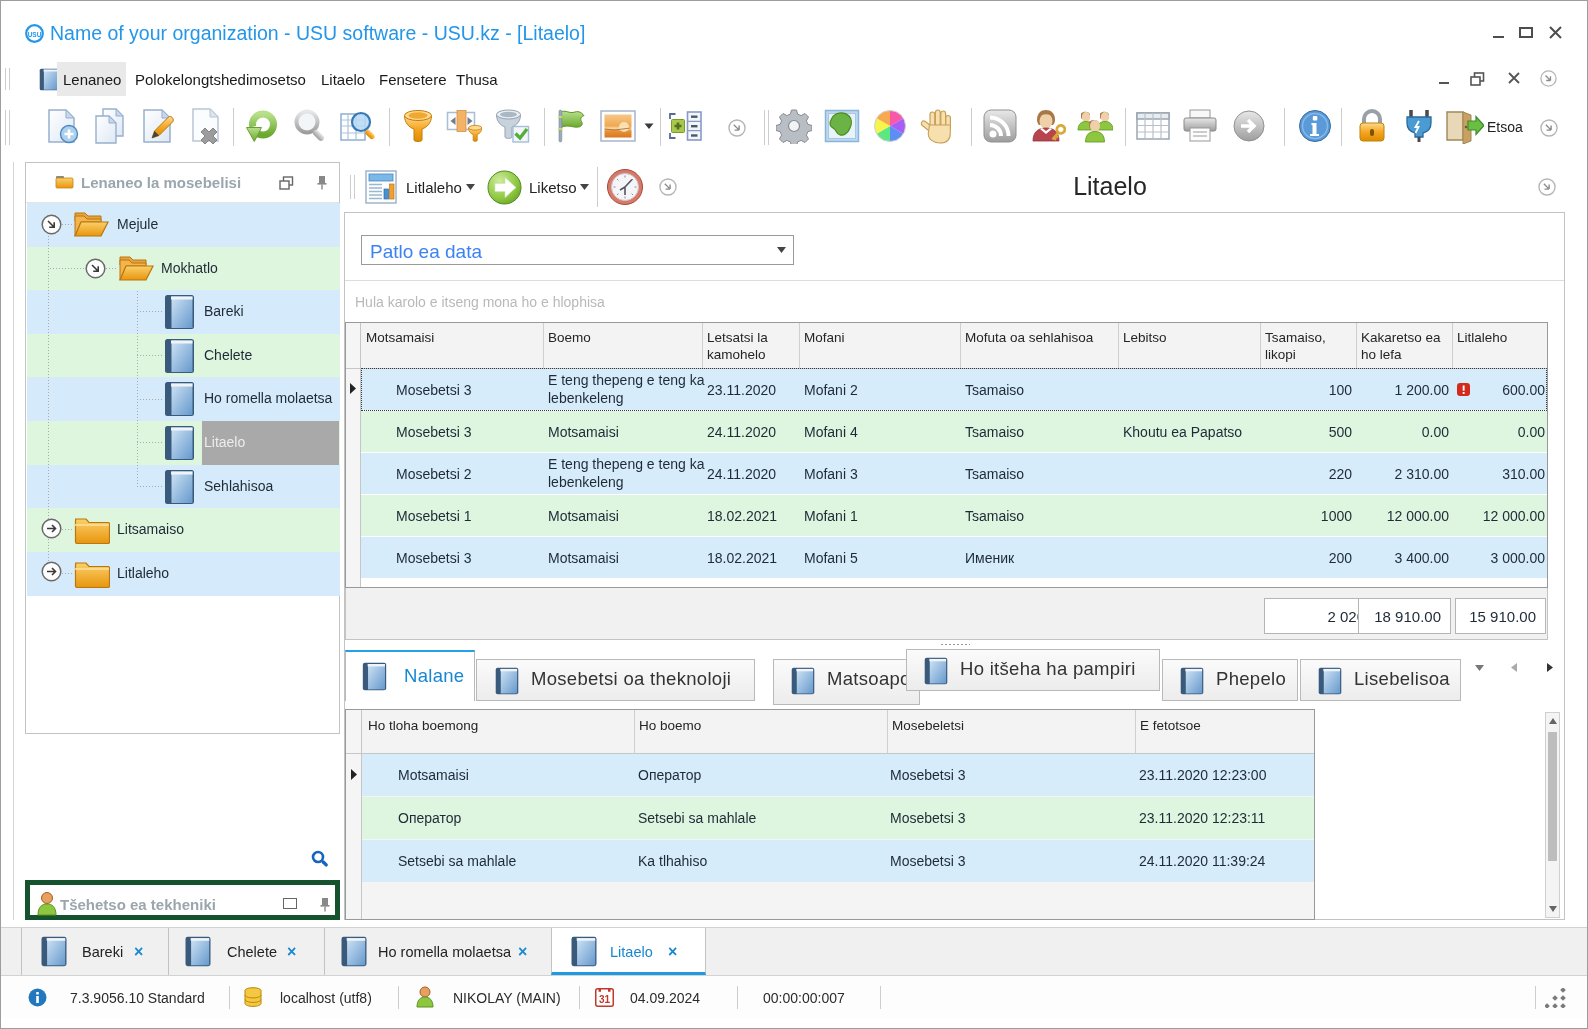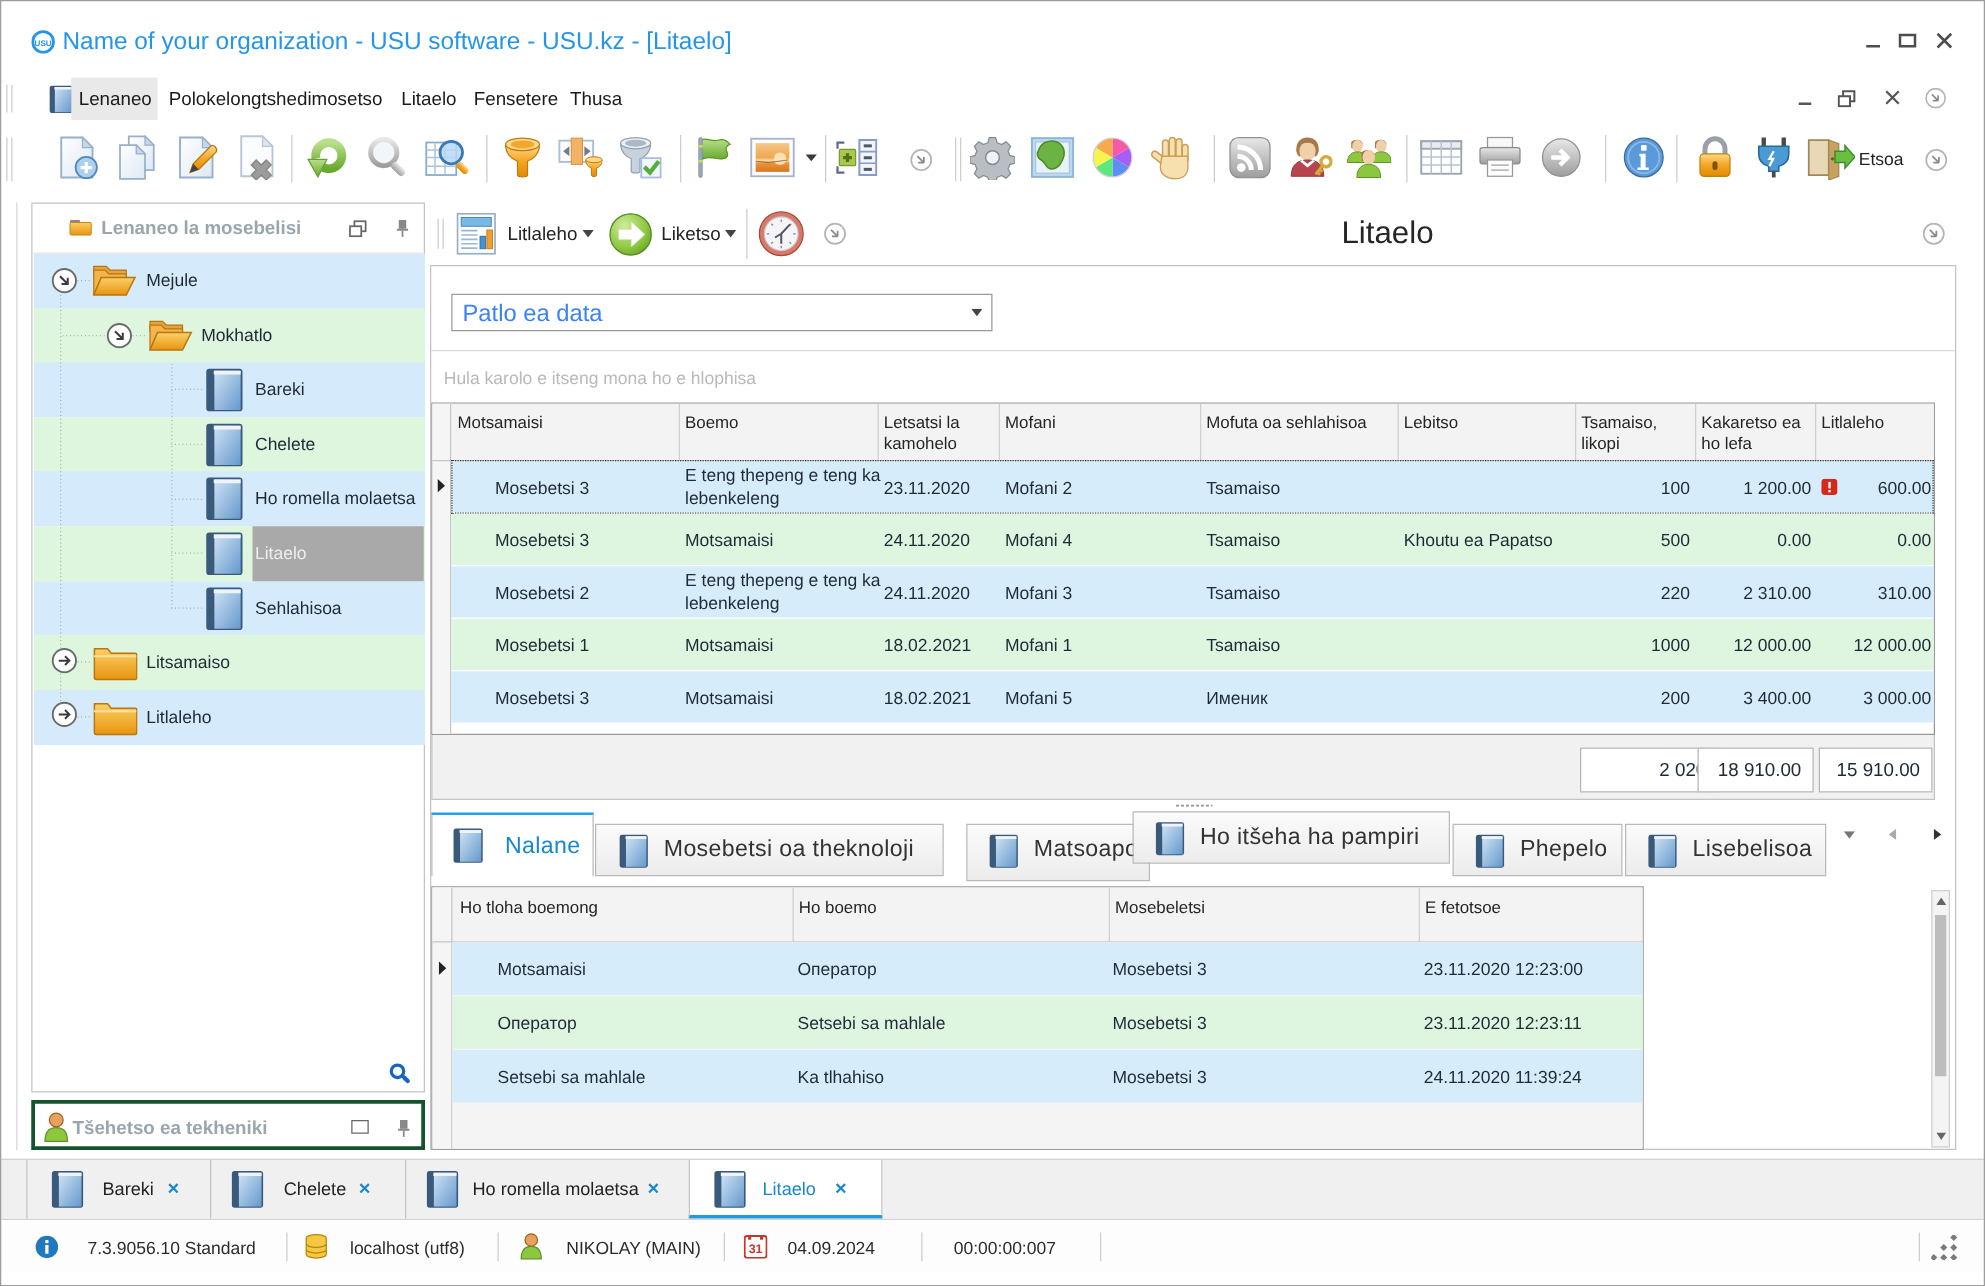--- a/index.html
+++ b/index.html
@@ -9,29 +9,29 @@
 .win-border { position:absolute; left:0; top:0; width:1588px; height:1029px; border:1px solid #9d9d9d; pointer-events:none; z-index:99; }
 
 .title-text { position:absolute; left:50px; top:22px; font-size:19.5px; color:#2396ea; white-space:nowrap; }
 
 .menu-item { position:absolute; top:63px; height:33px; line-height:33px; font-size:15px; color:#1a1a1a; }
 .grip { position:absolute; width:5px; border-left:1px solid #cdcdcd; border-right:1px solid #cdcdcd; }
 
 .tbsep { position:absolute; width:1px; background:#cdcdcd; }
 .ticon { position:absolute; top:108px; width:36px; height:36px; }
 
-.leftpanel { position:absolute; left:25px; top:162px; width:315px; height:712px; border:1px solid #c3c3c3; background:#fff;text-align:center; }
+.leftpanel { position:absolute; left:25px; top:162px; width:315px; height:572px; border:1px solid #c3c3c3; background:#fff;text-align:center; }
 .lp-title { position:absolute; left:55px; top:11px; font-size:15px; font-weight:bold; color:#9aa6ae; }
 .trow { position:absolute; left:1px; width:313px; height:44px; }
 .t-blue { background:#d5eafa; }
 .t-green { background:#def5de; }
 .tlabel { position:absolute; font-size:14px; color:#1e2a36; white-space:nowrap; }
 .dotv { position:absolute; width:1px; background-image:linear-gradient(#aaa 1px, transparent 1px); background-size:1px 3px; }
 .doth { position:absolute; height:1px; background-image:linear-gradient(90deg,#aaa 1px, transparent 1px); background-size:3px 1px; }
-.support { position:absolute; left:25px; top:880px; width:315px; height:40px; border:3px solid #14532d; background:#fff; }
+.support { position:absolute; left:25px; top:880px; width:315px; height:40px; border:5px solid #14532d; background:#fff; }
 
 .cbody { position:absolute; left:344px; top:212px; width:1221px; height:708px; border:1px solid #c3c3c3; background:#fff; }
 .combo { position:absolute; left:16px; top:22px; width:433px; height:30px; border:1px solid #9a9a9a; background:#fff; }
 .gtext { position:absolute; left:10px; top:81px; font-size:14px; color:#b9b9b9; }
 
 .grid { position:absolute; background:#fff; border:1px solid #999; }
 .ghead { position:absolute; background:#f3f3f3; }
 .hcell { position:absolute; font-size:13.5px; color:#252525; line-height:1.25; }
 .hdiv { position:absolute; width:1px; background:#cfcfcf; }
 .grow { position:absolute; }

